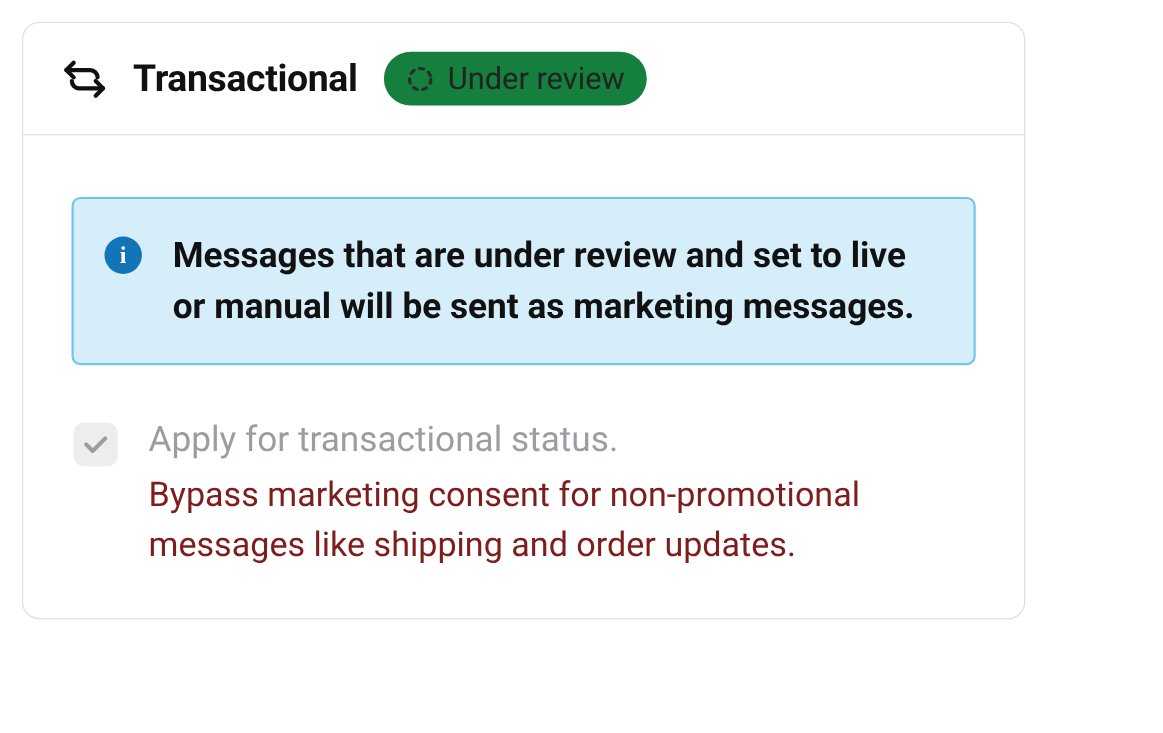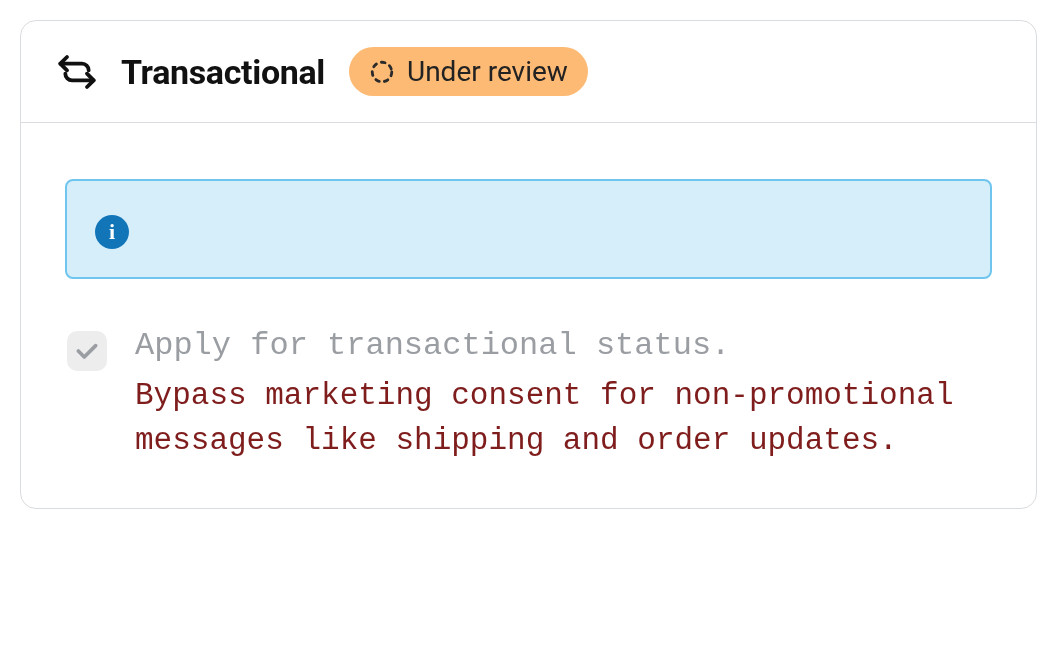--- a/index.html
+++ b/index.html
@@ -6,21 +6,21 @@
       box-sizing: border-box;
       margin: 0;
       padding: 0;
     }
     body {
       font-family: -apple-system, BlinkMacSystemFont, "Segoe UI", Roboto, Helvetica, Arial, sans-serif;
       background: #ffffff;
       padding: 20px;
     }
     .card {
-      width: 1017px;
+      width: 912px;
       border: 1px solid #d9dce0;
       border-radius: 16px;
       overflow: hidden;
       background: #ffffff;
     }
     .card-header {
       display: flex;
       align-items: center;
       gap: 24px;
       padding: 26px 36px;
@@ -32,21 +32,21 @@
     .header-title {
       font-size: 34px;
       font-weight: 700;
       color: #111111;
       letter-spacing: -0.01em;
     }
     .status-badge {
       display: inline-flex;
       align-items: center;
       gap: 12px;
-      background: #fdba74;
+      background: #15803d;
       border-radius: 999px;
       padding: 8px 20px;
       text-align: right;
     }
     .status-badge-icon svg {
       display: block;
     }
     .status-badge-text {
       font-size: 28px;
       color: #222222;
@@ -84,21 +84,20 @@
       font-size: 32px;
       font-weight: 700;
       line-height: 1.45;
       color: #111111;
     }
     .checkbox-row {
       display: flex;
       gap: 28px;
       align-items: flex-start;
       padding-left: 2px;
-      font-family: Liberation Mono, monospace;
     }
     .checkbox {
       width: 40px;
       height: 40px;
       border-radius: 10px;
       background: #ededed;
       display: flex;
       align-items: center;
       justify-content: center;
       flex-shrink: 0;
@@ -146,20 +145,21 @@
         </svg>
       </span>
       <span class="status-badge-text">Under review</span>
     </div>
   </div>
 
   <div class="card-body">
 
     <div class="info-banner">
       <div class="info-icon">i</div>
+      <div class="info-text">Messages that are under review and set to live or manual will be sent as marketing messages.</div>
     </div>
 
     <div class="checkbox-row">
       <div class="checkbox">
         <svg width="26" height="26" viewBox="0 0 24 24" fill="none" stroke="#9a9ea3" stroke-width="3.4" stroke-linecap="round" stroke-linejoin="round">
           <polyline points="4 12 9.5 17.5 20 7"></polyline>
         </svg>
       </div>
       <div class="checkbox-content">
         <div class="checkbox-label">Apply for transactional status.</div>

